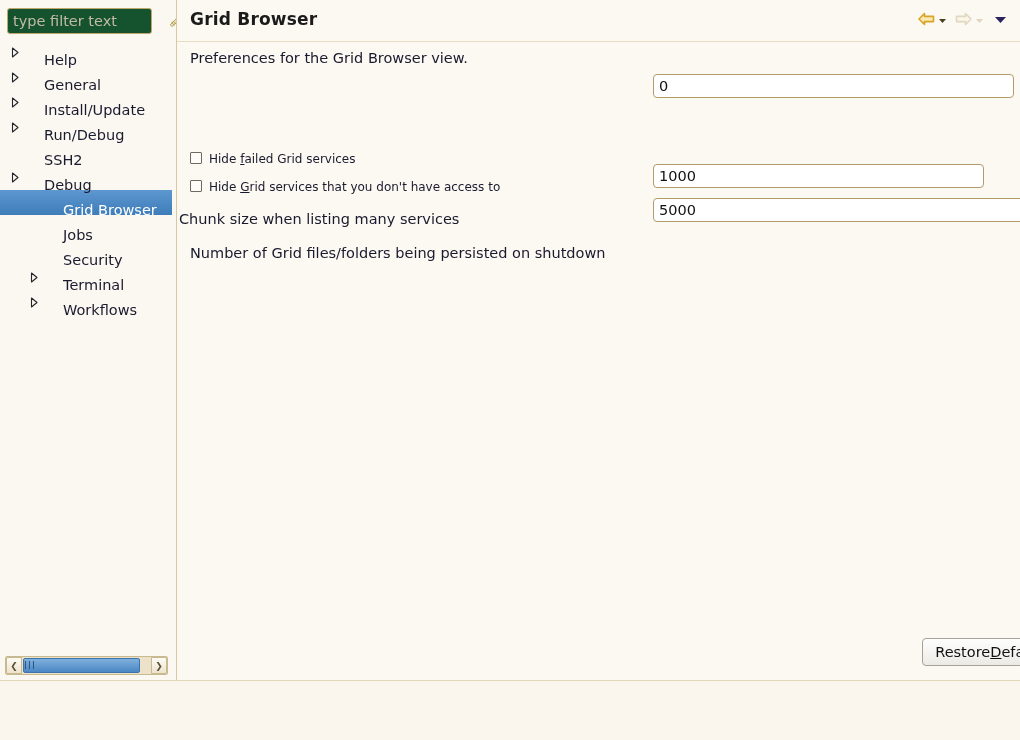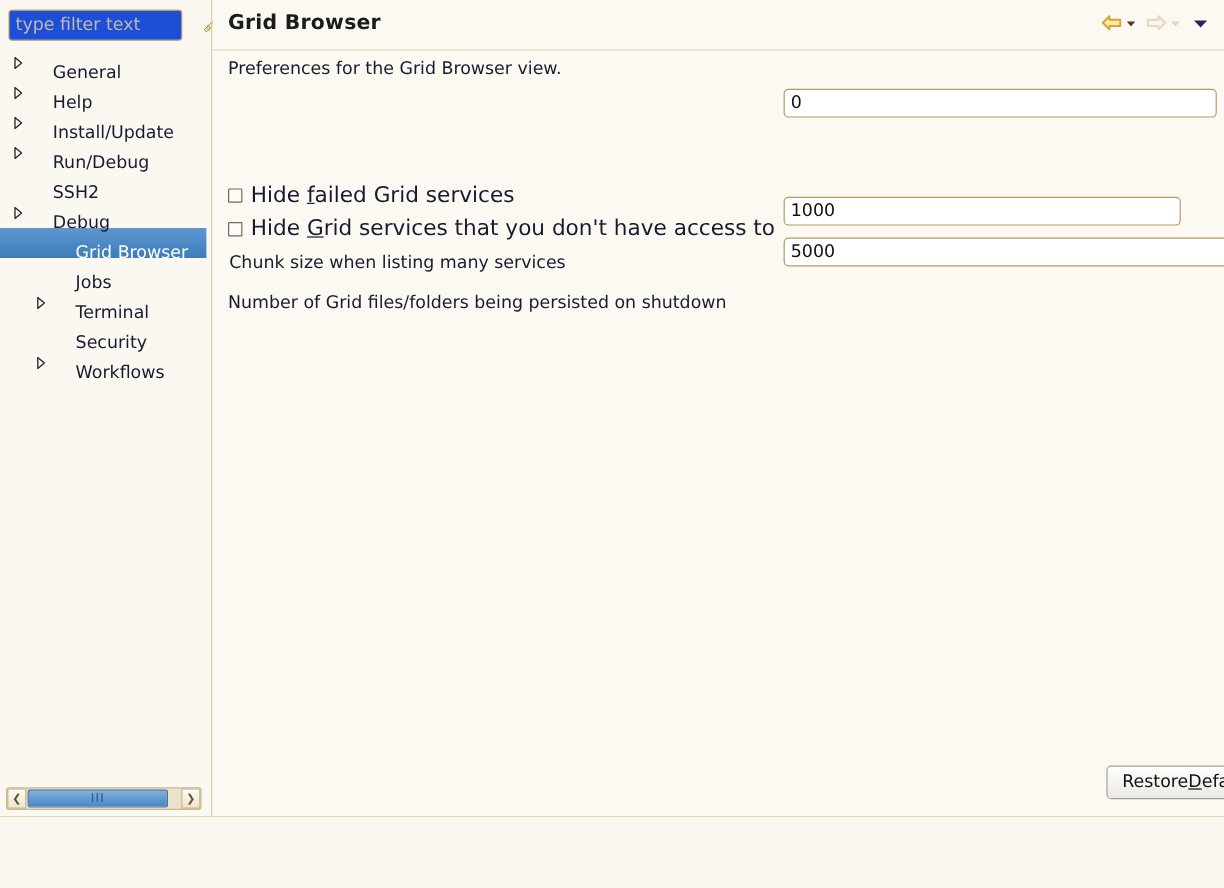--- a/index.html
+++ b/index.html
@@ -45,21 +45,21 @@
     left: 176px; top: 0;
     width: 1px; height: 681px;
     background: #d8c9a4;
   }
 
   
   #filter-box {
     position: absolute;
     left: 7px; top: 8px;
     width: 145px; height: 26px;
-    background: #1d4ed8;
+    background: #14532d;
     border: 1px solid #bfa76a;
     border-radius: 3px;
     box-sizing: border-box;
     display: flex;
     align-items: center;
     gap: 36px;
   }
   #filter-input {
     border: 0;
     outline: 0;
@@ -145,21 +145,21 @@
   #hs-left { left: 0; border-radius: 2px 0 0 2px;}
   #hs-right { right: 0; border-radius: 0 2px 2px 0;}
   #hs-thumb {
     position: absolute;
     left: 17px; top: 1px;
     width: 117px; height: 15px;
     background: linear-gradient(#7fb0dd, #4a87c4);
     border: 1px solid #3c74ab;
     border-radius: 2px;
     box-sizing: border-box;
-    display: flex; align-items: center; justify-content: center;
+    display: flex; align-items: center; 
   }
   #hs-thumb .grip {
     color: #2a5party;
     color: #2d5party;
     color: #2c5580;
     font-size: 10px;
     letter-spacing: 1px;
     line-height: 1;
   }
 
@@ -225,23 +225,23 @@
     box-sizing: border-box;
     font-family: inherit;
     font-size: 14.5px;
     color: #111;
     padding: 0 5px;
     outline: none;
   }
   .check-row {
     position: absolute;
     display: flex;
-    align-items: center;
+    align-items: flex-start;
     white-space: nowrap;
-    font-size: 18px;
+    font-size: 12px;
   }
   .cbox {
     width: 12px; height: 12px;
     border: 1px solid #6f6a5f;
     background: #fdfcf8;
     box-sizing: border-box;
     margin-right: 7px;
     flex: 0 0 auto;
     border-radius: 1px;
   }
@@ -294,40 +294,40 @@
             <path d="M12.5 1.5 L14.2 3.2 L9.8 7.6 L8.1 5.9 Z" fill="#c9a227" stroke="#8c6d1f" stroke-width="0.7"></path>
             <path d="M8.0 6.0 L9.9 7.9 L4.0 13.6 L2.2 11.8 Z" fill="#efe3b8" stroke="#9c8437" stroke-width="0.7"></path>
             <path d="M3.2 9.0 L6.8 12.6 M4.6 7.8 L8.2 11.4" stroke="#9c8437" stroke-width="0.6"></path>
           </svg>
         </span>
       </div>
 
       <div id="tree">
           <div class="tree-row d0"><span class="twisty"><svg width="14" height="25" viewBox="0 0 14 25">
                 <path d="M4.5 8 L10 12.5 L4.5 17 Z" fill="none" stroke="#24242c" stroke-width="1.1" stroke-linejoin="round"></path>
+              </svg></span><span class="tlabel">Help</span></div>
+          <div class="tree-row d0"><span class="twisty"><svg width="14" height="25" viewBox="0 0 14 25">
+                <path d="M4.5 8 L10 12.5 L4.5 17 Z" fill="none" stroke="#24242c" stroke-width="1.1" stroke-linejoin="round"></path>
               </svg></span><span class="tlabel">General</span></div>
-          <div class="tree-row d0"><span class="twisty"><svg width="14" height="25" viewBox="0 0 14 25">
-                <path d="M4.5 8 L10 12.5 L4.5 17 Z" fill="none" stroke="#24242c" stroke-width="1.1" stroke-linejoin="round"></path>
-              </svg></span><span class="tlabel">Help</span></div>
           <div class="tree-row d0"><span class="twisty"><svg width="14" height="25" viewBox="0 0 14 25">
                 <path d="M4.5 8 L10 12.5 L4.5 17 Z" fill="none" stroke="#24242c" stroke-width="1.1" stroke-linejoin="round"></path>
               </svg></span><span class="tlabel">Install/Update</span></div>
           <div class="tree-row d0"><span class="twisty"><svg width="14" height="25" viewBox="0 0 14 25">
                 <path d="M4.5 8 L10 12.5 L4.5 17 Z" fill="none" stroke="#24242c" stroke-width="1.1" stroke-linejoin="round"></path>
               </svg></span><span class="tlabel">Run/Debug</span></div>
           <div class="tree-row d0"><span class="twisty"></span><span class="tlabel">SSH2</span></div>
           <div class="tree-row d0"><span class="twisty"><svg width="14" height="25" viewBox="0 0 14 25">
                 <path d="M4.5 8 L10 12.5 L4.5 17 Z" fill="none" stroke="#24242c" stroke-width="1.1" stroke-linejoin="round"></path>
               </svg></span><span class="tlabel">Debug</span></div>
           <div class="tree-row d1 selected"><div class="selbg"></div><span class="twisty"></span><span class="tlabel">Grid Browser</span></div>
           <div class="tree-row d1"><span class="twisty"></span><span class="tlabel">Jobs</span></div>
+          <div class="tree-row d1"><span class="twisty"></span><span class="tlabel">Security</span></div>
           <div class="tree-row d1"><span class="twisty"><svg width="14" height="25" viewBox="0 0 14 25">
                 <path d="M4.5 8 L10 12.5 L4.5 17 Z" fill="none" stroke="#24242c" stroke-width="1.1" stroke-linejoin="round"></path>
               </svg></span><span class="tlabel">Terminal</span></div>
-          <div class="tree-row d1"><span class="twisty"></span><span class="tlabel">Security</span></div>
           <div class="tree-row d1"><span class="twisty"><svg width="14" height="25" viewBox="0 0 14 25">
                 <path d="M4.5 8 L10 12.5 L4.5 17 Z" fill="none" stroke="#24242c" stroke-width="1.1" stroke-linejoin="round"></path>
               </svg></span><span class="tlabel">Workflows</span></div>
         </div>
 
       <div id="hscroll">
         <div id="hs-left">❮</div>
         <div id="hs-thumb">
           <span class="grip">III</span>
         </div>
@@ -390,21 +390,21 @@
         <div class="check-row" style="left:13px; top:110px;">
           <span class="cbox"></span>
           <span><span>Hide </span><span class="mn">f</span><span>ailed Grid services</span></span>
         </div>
 
         <div class="check-row" style="left:13px; top:138px;">
           <span class="cbox"></span>
           <span><span>Hide </span><span class="mn">G</span><span>rid services that you don't have access to</span></span>
         </div>
 
-        <div class="field-label" style="left:14px; top:169px;">Chunk size when listing many services</div>
+        <div class="field-label" style="left:2px; top:169px;">Chunk size when listing many services</div>
         <input class="text-field" style="left: 476px; top: 122px; width: 331px;" type="text" value="1000">
 
         <div class="field-label" style="left:13px; top:203px;">Number of Grid files/folders being persisted on shutdown</div>
         <input class="text-field" style="left: 476px; top: 156px; width: 373px;" type="text" value="5000">
       </div>
 
       <div class="btn" id="restore-defaults-button">
           <span>Restore </span>
           <span class="mn">D</span>
           <span>efaults</span>

